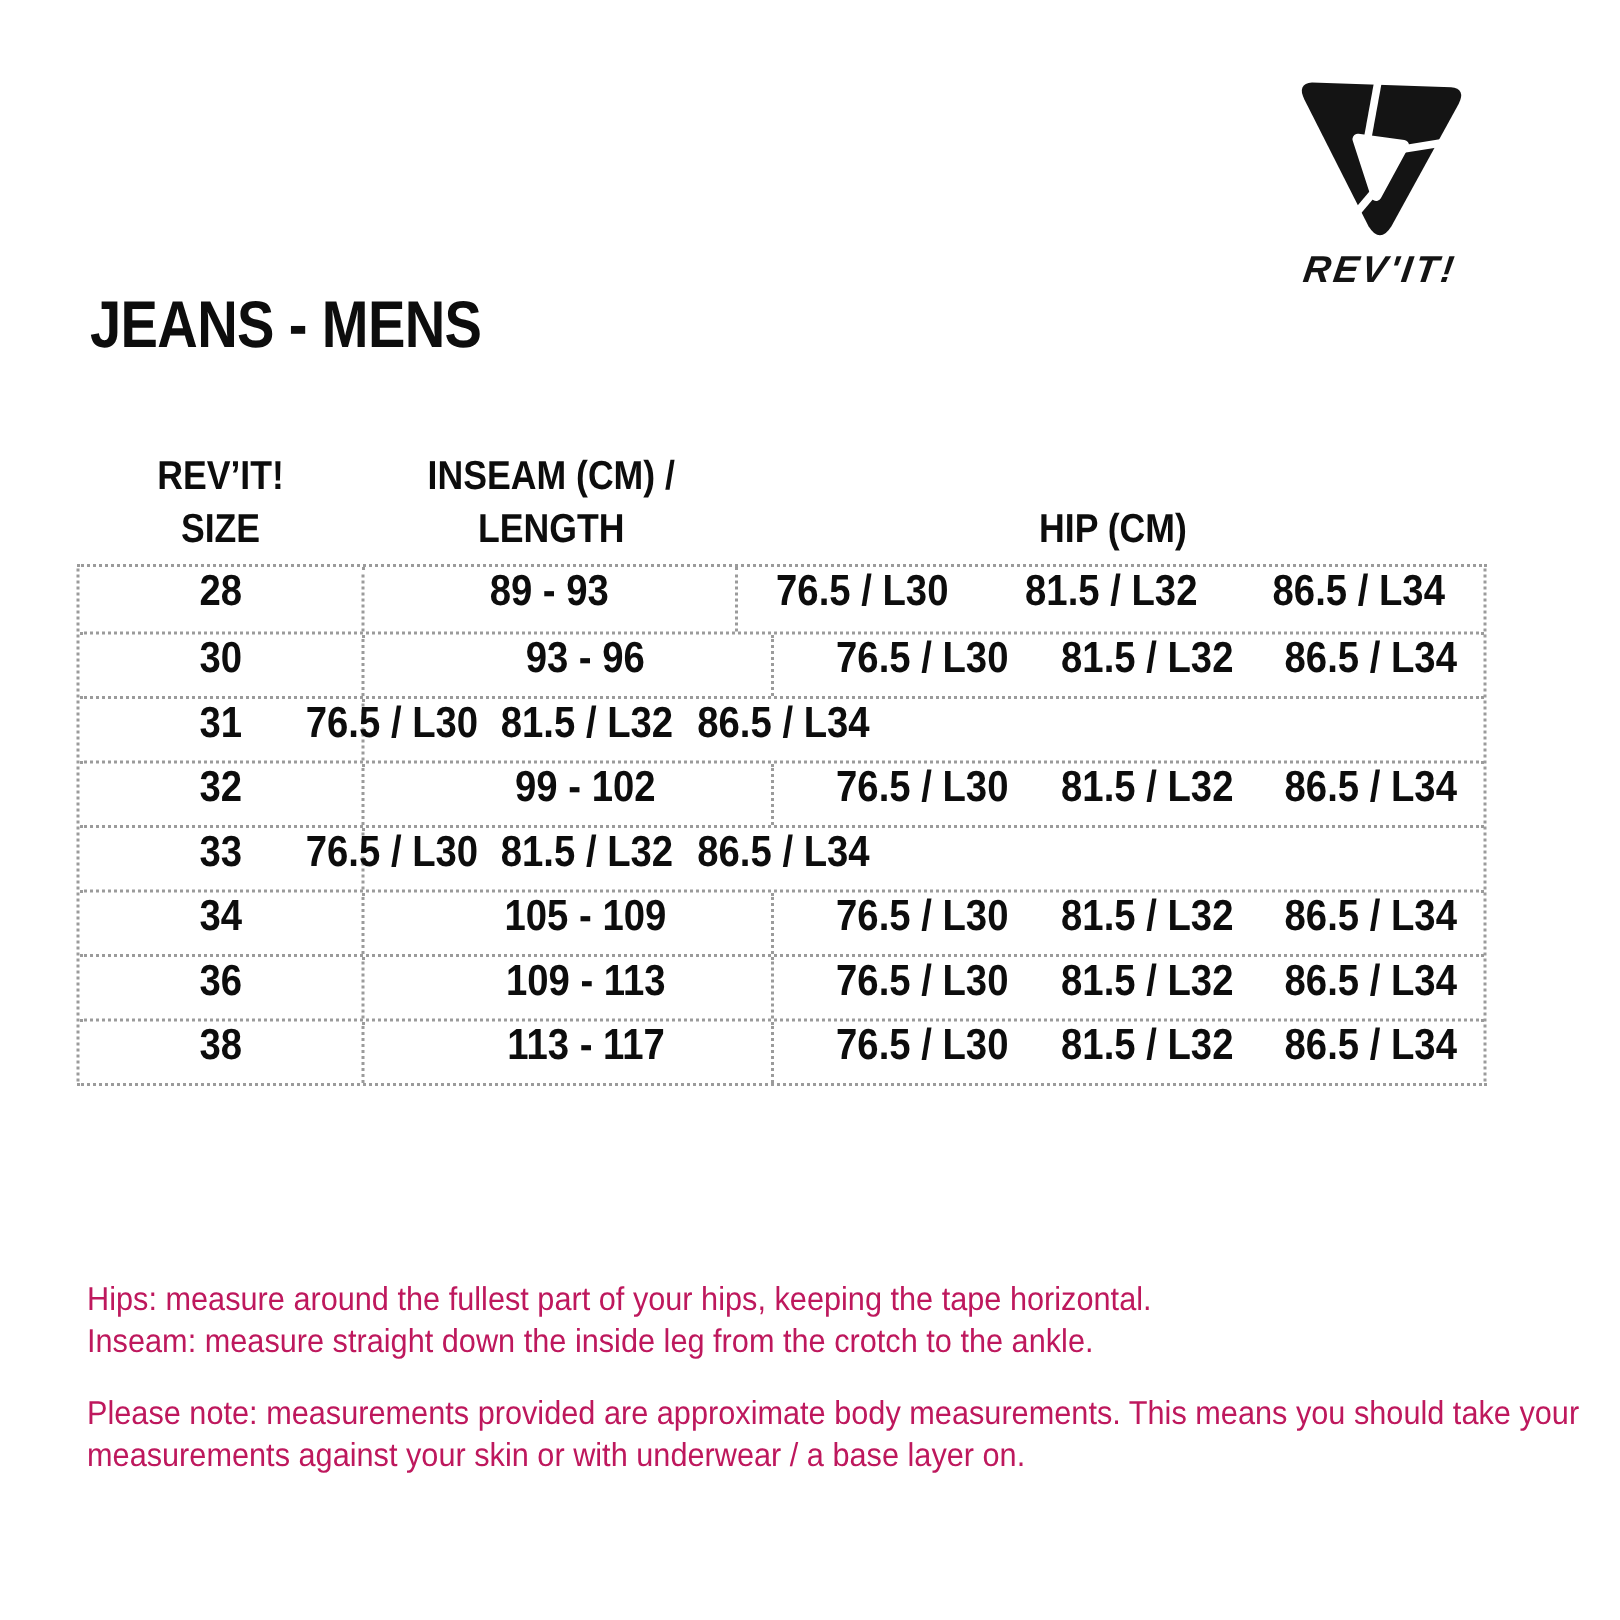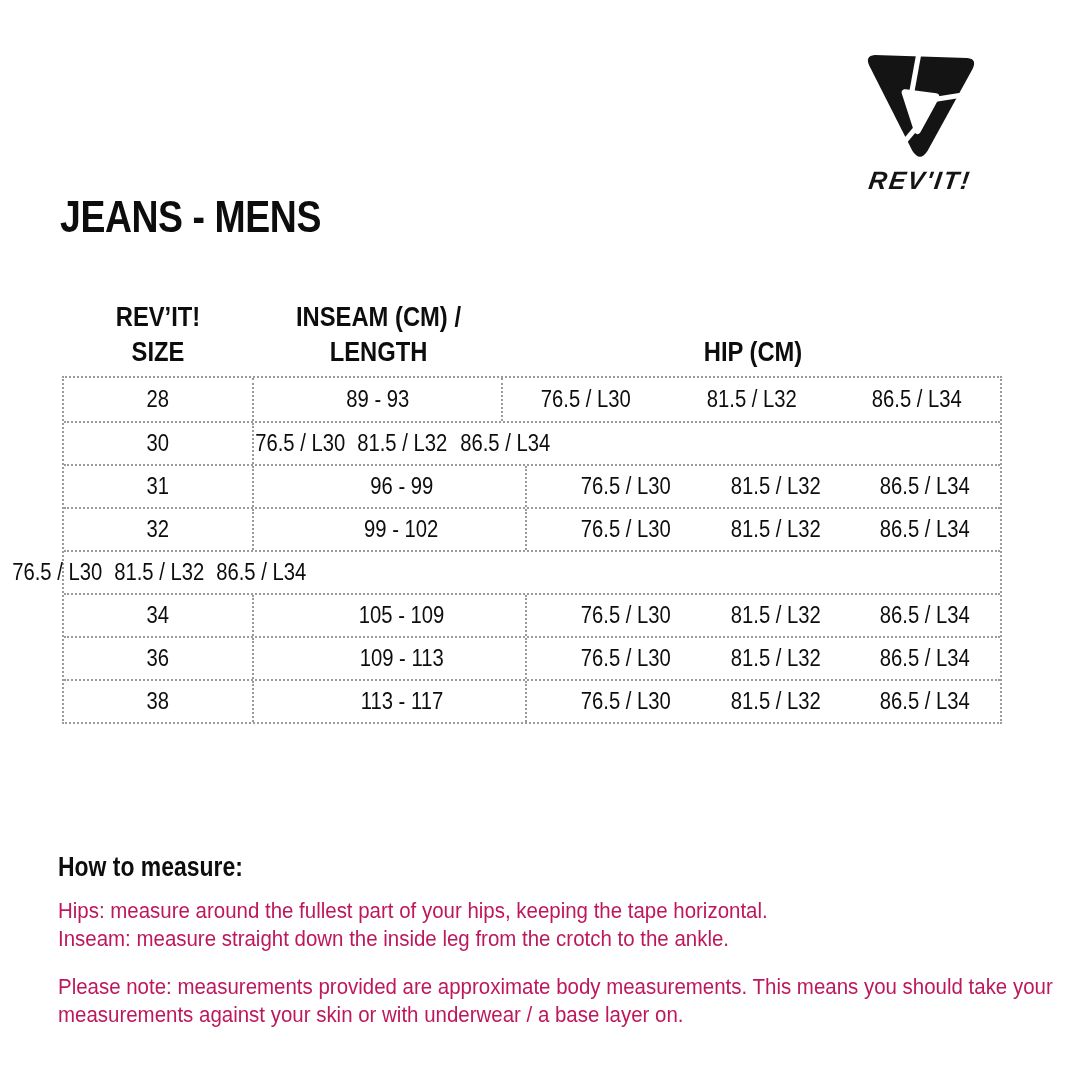--- a/index.html
+++ b/index.html
@@ -20,32 +20,32 @@
     transform:skewX(-8deg); white-space:nowrap; color:#141414;
   }
 
   
   .page-title {
     position:absolute; left:60px; top:192px;
     font-size:44px; font-weight:700; letter-spacing:-0.5px; white-space:nowrap;
   }
 
   
-  .size-table { position:absolute; left:62px; top:298px; width:940px; }
+  .size-table { position:absolute; left:51px; top:298px; width:940px; }
   .thead {
     display:grid; grid-template-columns:192px 249px 499px;
     height:78px; align-items:end;
   }
   .th { text-align:center; font-weight:700; font-size:27px; line-height:35px; padding-bottom:6px; }
   .tbody { border:2px dotted #9b9b9b; }
   .trow { display:grid; grid-template-columns:190px 249px auto; height:43px; }
   .trow + .trow { border-top:2px dotted #9b9b9b;gap:24px; }
   .cell {
-    display:flex; align-items:center; justify-content:center;
-    font-weight:400; font-size:23px; white-space:nowrap;
+    display:flex; justify-content:center;
+    font-weight:700; font-size:29px; white-space:nowrap;
   }
   .c-size, .c-hip { border-right:2px dotted #9b9b9b; }
   .c-inseam span { flex:1; text-align:center; display:block; transform:scaleX(0.88); }
 
   
   .howto { position:absolute; left:58px; top:852px; width:1010px; }
   .howto-heading { font-size:27px; font-weight:700; margin-bottom:14px; white-space:nowrap; }
   .howto-line { font-size:22px; line-height:28px; color:#be185d; white-space:nowrap; }
   .howto-note { margin-top:20px; }
 </style>
@@ -91,32 +91,32 @@
           <div class="cell c-inseam">
             <span>76.5 / L30</span>
             <span>81.5 / L32</span>
             <span>86.5 / L34</span>
           </div>
         </div>
         <div class="trow">
           <div class="cell c-size">
             <span class="cond">30</span>
           </div>
+          <div class="cell c-hip">
+            <span class="cond">93 - 96</span>
+          </div>
           <div class="cell c-inseam">
             <span>76.5 / L30</span>
             <span>81.5 / L32</span>
             <span>86.5 / L34</span>
           </div>
         </div>
         <div class="trow">
           <div class="cell c-size">
             <span class="cond">31</span>
-          </div>
-          <div class="cell c-hip">
-            <span class="cond">96 - 99</span>
           </div>
           <div class="cell c-inseam">
             <span>76.5 / L30</span>
             <span>81.5 / L32</span>
             <span>86.5 / L34</span>
           </div>
         </div>
         <div class="trow">
           <div class="cell c-size">
             <span class="cond">32</span>
@@ -124,20 +124,23 @@
           <div class="cell c-hip">
             <span class="cond">99 - 102</span>
           </div>
           <div class="cell c-inseam">
             <span>76.5 / L30</span>
             <span>81.5 / L32</span>
             <span>86.5 / L34</span>
           </div>
         </div>
         <div class="trow">
+          <div class="cell c-size">
+            <span class="cond">33</span>
+          </div>
           <div class="cell c-inseam">
             <span>76.5 / L30</span>
             <span>81.5 / L32</span>
             <span>86.5 / L34</span>
           </div>
         </div>
         <div class="trow">
           <div class="cell c-size">
             <span class="cond">34</span>
           </div>
@@ -173,21 +176,20 @@
           <div class="cell c-inseam">
             <span>76.5 / L30</span>
             <span>81.5 / L32</span>
             <span>86.5 / L34</span>
           </div>
         </div>
       </div>
   </div>
 
   <div class="howto">
-    <div class="howto-heading"><span class="cond-l">How to measure:</span></div>
     <div class="howto-line"><span class="cond-l" style="transform:scaleX(0.93)">Hips: measure around the fullest part of your hips, keeping the tape horizontal.</span></div>
     <div class="howto-line"><span class="cond-l" style="transform:scaleX(0.93)">Inseam: measure straight down the inside leg from the crotch to the ankle.</span></div>
     <div class="howto-note">
       <div class="howto-line"><span class="cond-l" style="transform:scaleX(0.93)">Please note: measurements provided are approximate body measurements. This means you should take your</span></div>
       <div class="howto-line"><span class="cond-l" style="transform:scaleX(0.93)">measurements against your skin or with underwear / a base layer on.</span></div>
     </div>
   </div>
 
 </div>
 

